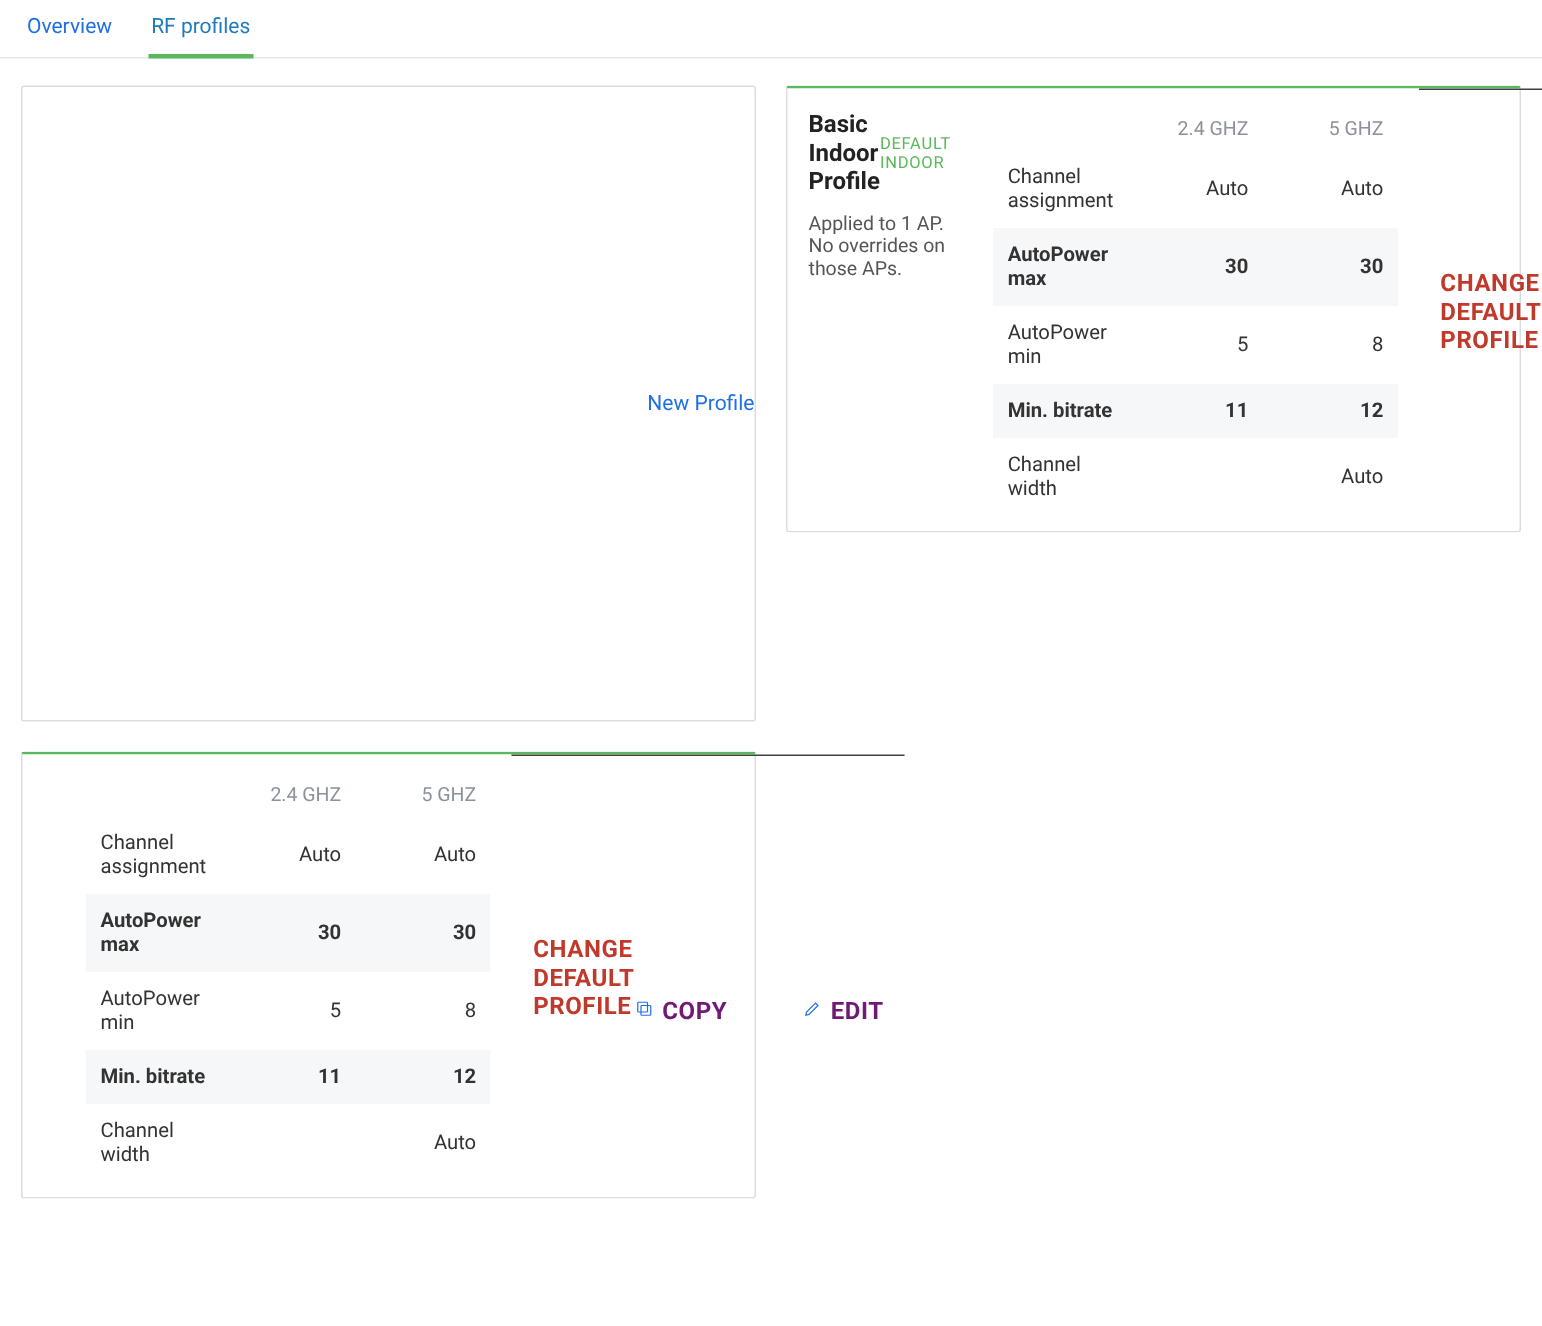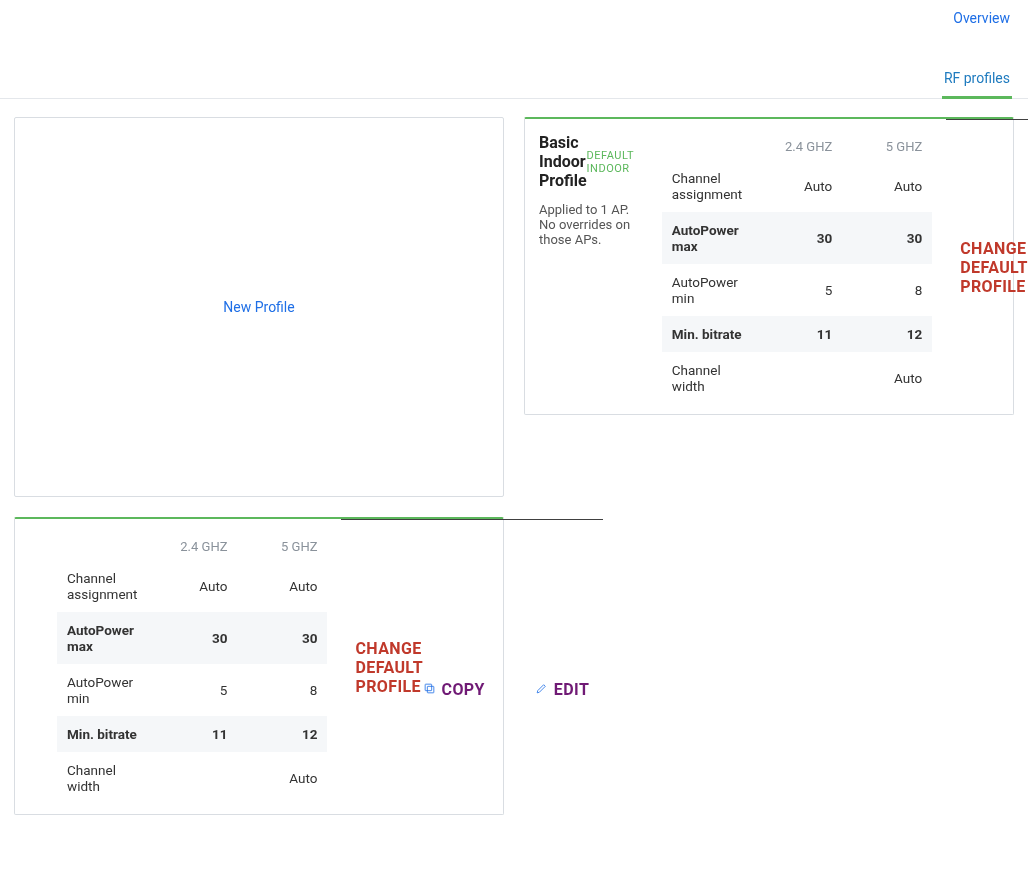--- a/index.html
+++ b/index.html
@@ -18,21 +18,20 @@
     color:#222;
     margin:0;
     padding:12px 16px 10px 16px;
   }
   .tabs {
     display:flex;
     align-items:flex-end;
     border-bottom:1px solid #e4e7eb;
     padding:0 16px;
     gap:22px;
-    flex-direction:column;
   }
   .tab {
     padding:10px 2px 12px 2px;
     font-size:14px;
     color:#1f6fe6;
     cursor:pointer;
     position:relative;
   }
   .tab.active {
     color:#1f7bbf;
@@ -52,24 +51,24 @@
   }
   .col { width:calc(50% - 10px); display:flex; flex-direction:column; gap:20px;}
   .card {
     border:1px solid #d9dde2;
     border-radius:2px;
     background:#fff;
     display:flex;
   }
   .card.has-accent { border-top:2px solid #5cb85c; }
   .new-card {
-    height:380px;
-    display:flex;
-    align-items:center;
-    justify-content:center;
+    height:424px;
+    display:flex;
+    align-items:center;
+    justify-content:flex-end;
   }
   .new-link {
     color:#1f6fe6;
     font-size:14px;
     cursor:pointer;
   }
   .card-header {
     padding:14px 14px 0 14px;
   }
   .card-title-row {

